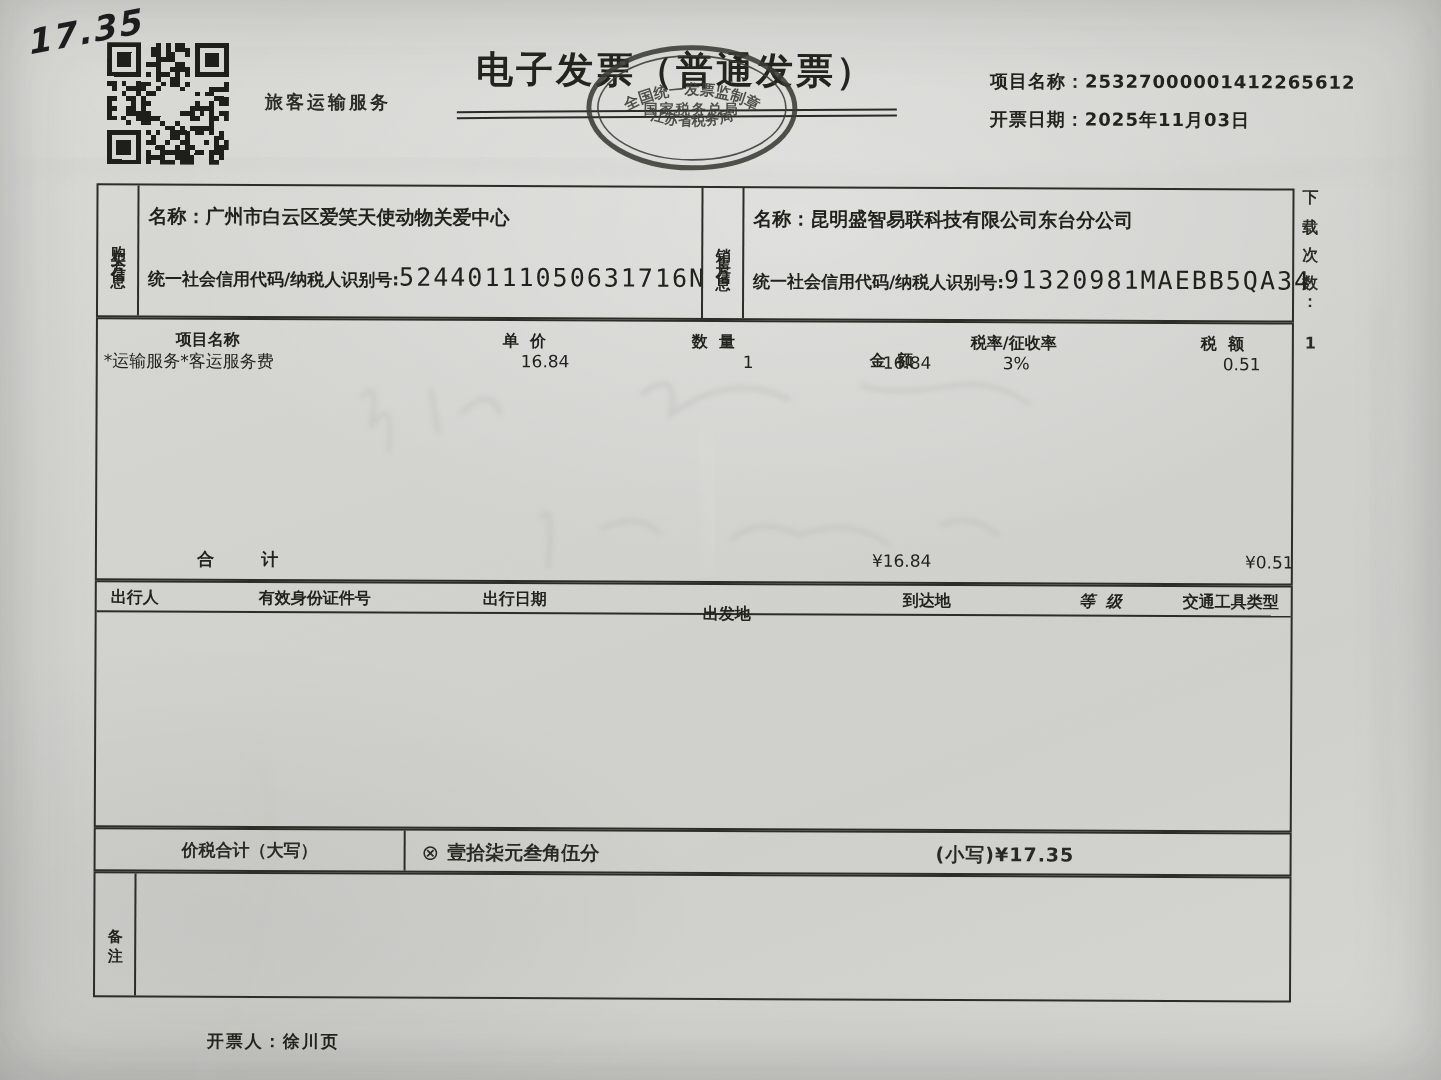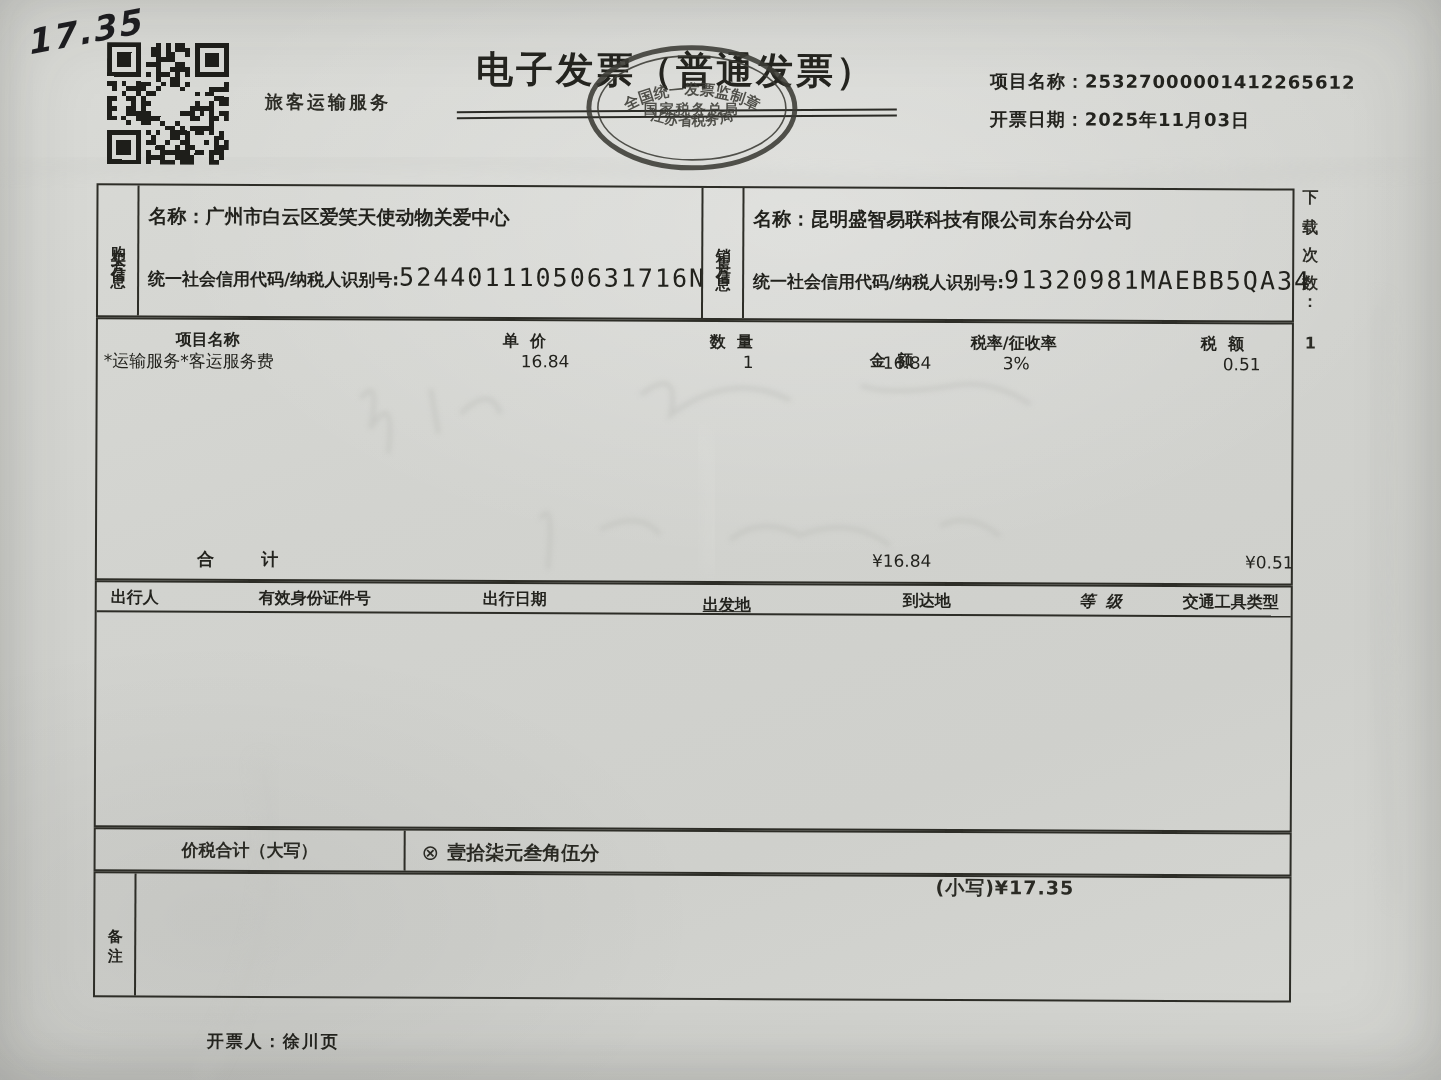--- a/index.html
+++ b/index.html
@@ -81,21 +81,21 @@
   .td { position:absolute; font-size:17px; white-space:pre; color:#23231e; }
 
   .travel-box { left:95px; top:583px; width:1198px; height:247px; }
   .travel-head { position:absolute; left:0; right:0; top:0; height:30px; border-bottom:2px solid #2d2d27; }
 
   .total-box { left:95px; top:830px; width:1198px; height:44px; }
   .total-label-cell { position:absolute; left:0; top:0; bottom:0; width:310px; border-right:2px solid #2d2d27;
     display:flex; align-items:center; justify-content:center; font-size:17px; font-weight:bold; }
   .total-words { position:absolute; left:326px; top:9px; font-size:19px; font-weight:bold; white-space:nowrap; }
   .total-words .cx { font-weight:normal; font-size:21px; margin-right:8px; position:relative; top:1px; }
-  .total-small { position:absolute; left:840px; top:9px; font-size:19px; font-weight:bold; white-space:nowrap; letter-spacing:1px;margin-top:33px; }
+  .total-small { position:absolute; left:840px; top:9px; font-size:19px; font-weight:bold; white-space:nowrap; letter-spacing:1px; }
 
   .remarks-box { left:95px; top:874px; width:1198px; height:126px; }
   .remarks-box .vlab span { letter-spacing:18px; }
 
   .issuer { position:absolute; left:185px; top:1032px; font-size:17px; font-weight:bold; letter-spacing:2px; color:#23231e;margin-left:24px; }
 
   .bleed { position:absolute; pointer-events:none; filter:blur(2.5px); opacity:.5; }
 </style>
 </head>
 <body>
@@ -374,21 +374,21 @@
         <div class="party-content">
           <div class="pname"><span>名称：</span><span>昆明盛智易联科技有限公司东台分公司</span></div>
           <div class="ptax"><span>统一社会信用代码/纳税人识别号:</span><span class="tid">91320981MAEBB5QA34</span></div>
         </div>
       </div>
     </div>
 
     <div class="box items-box">
       <span class="th" style="left:78px;  top:10px;">项目名称</span>
       <span class="th" style="left:405px; top:10px;">单  价</span>
-      <span class="th" style="left:612px; top:10px;text-align:right;">数  量</span>
+      <span class="th" style="left:594px; top:10px;text-align:right;">数  量</span>
       <span class="th" style="left:772px; top:10px;margin-top:18px;">金  额</span>
       <span class="th" style="left:873px; top:10px;">税率/征收率</span>
       <span class="th" style="left:1103px;top:10px;">税  额</span>
 
       <span class="td" style="left:6px;   top:30px;">*运输服务*客运服务费</span>
       <span class="td" style="left:423px; top:30px;">16.84</span>
       <span class="td" style="left:645px; top:30px;">1</span>
       <span class="td" style="left:785px; top:30px;">16.84</span>
       <span class="td" style="left:905px; top:30px;">3%</span>
       <span class="td" style="left:1125px;top:30px;">0.51</span>
@@ -403,21 +403,21 @@
         <path d="M60,40 q20,-25 10,30 q25,-40 18,25 M130,30 l8,45 M160,55 q30,-30 40,0 M340,35 q40,-30 30,20 q60,-45 120,-15 M560,25 q30,10 90,0 q40,-8 80,18"></path>
         <path d="M240,160 q15,-25 8,50 M300,170 q40,-20 60,5 M430,180 q30,-25 70,-5 q50,-20 90,10 M640,165 q30,-15 60,10"></path>
       </g>
     </svg>
 
     <div class="box travel-box">
       <div class="travel-head">
         <span class="th" style="left:14px;  top:5px;">出行人</span>
         <span class="th" style="left:162px; top:5px;">有效身份证件号</span>
         <span class="th" style="left:386px; top:5px;">出行日期</span>
-        <span class="th" style="left:606px; top:10px;text-decoration:underline;">出发地</span>
+        <span class="th" style="left:606px; top:19px;">出发地</span>
         <span class="th" style="left:806px; top:5px;">到达地</span>
         <span class="th" style="left:982px; top:5px;font-style:italic;">等  级</span>
         <span class="th" style="left:1086px;top:5px;">交通工具类型</span>
       </div>
     </div>
 
     <div class="box total-box">
       <div class="total-label-cell">价税合计（大写）</div>
       <div class="total-words">
         <span class="cx">⊗</span><span>壹拾柒元叁角伍分</span>

